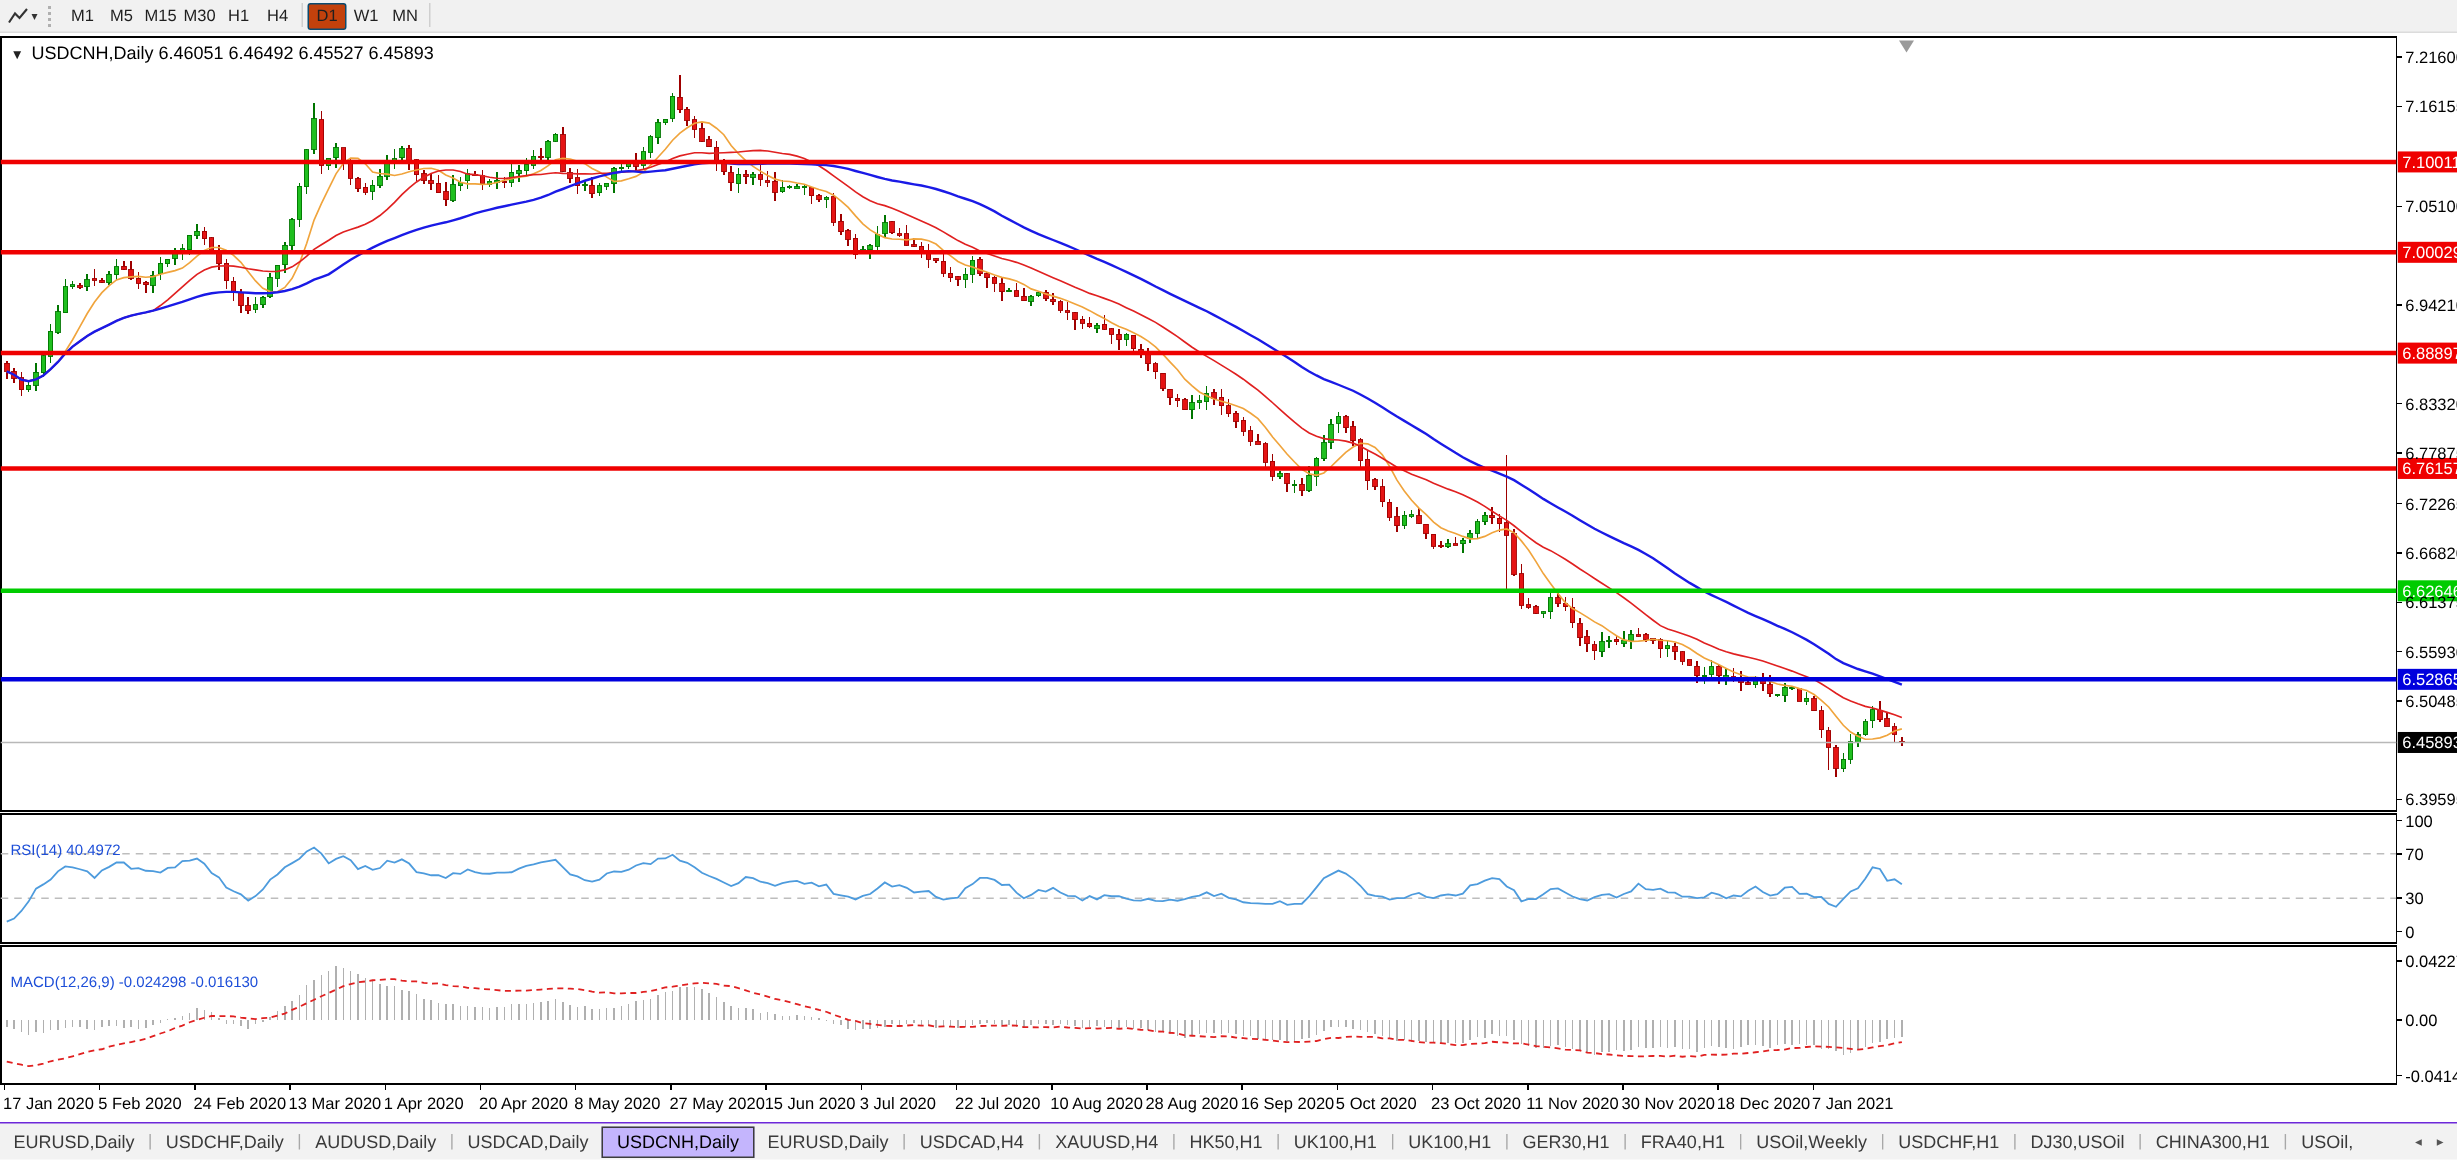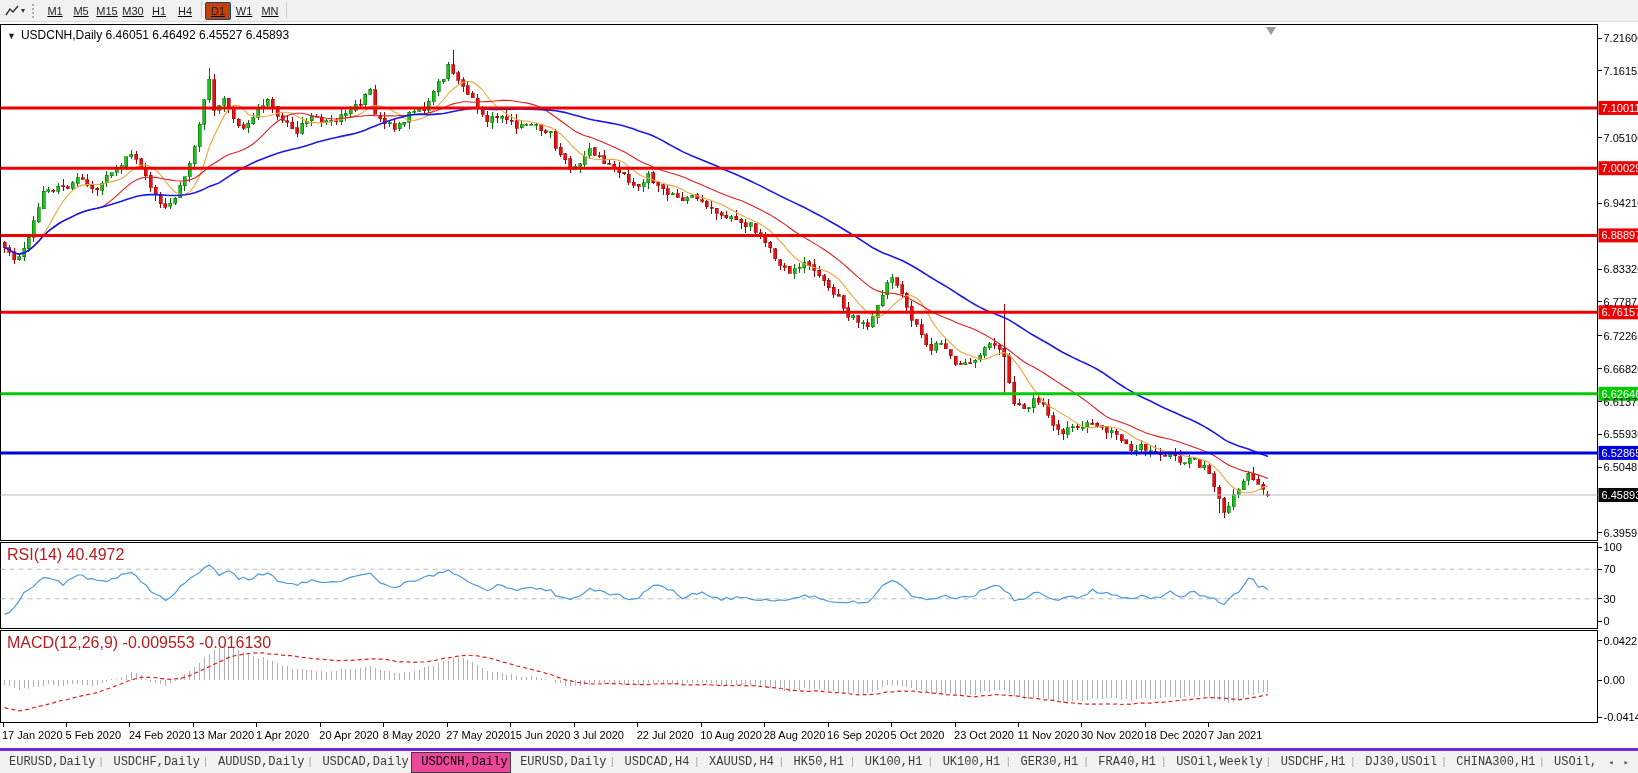--- a/index.html
+++ b/index.html
@@ -8,27 +8,27 @@
   .toolbar{position:absolute;left:0;top:0;width:1638px;height:22px;background:#f1f1f1;border-bottom:1px solid #dcdcdc;
     display:flex;align-items:center;z-index:6;box-sizing:border-box;}
   .tb-icon{width:18px;height:16px;display:inline-flex;align-items:center;justify-content:center;margin-left:3px;}
   .tb-caret{font-size:8px;color:#333;margin:0 3px 0 0;}
   .tb-grip{height:14px;border-left:2px dotted #b0b0b0;margin:0 8px 0 4px;}
   .tb-sep{width:1px;height:16px;background:#cfcfcf;margin:0 3px;}
   .tf-btn{font-size:11px;color:#1f1f1f;min-width:26px;text-align:center;height:18px;line-height:18px;cursor:default;}
   .tf-btn.active{background:#c2410c;border:1px solid #0c4a6e;border-radius:2px;height:16px;line-height:16px;min-width:24px;}
   .chart-title{position:absolute;left:7px;top:28px;font-size:12px;color:#000;z-index:3;white-space:nowrap;text-align:center;}
   .chart-title .dd{font-size:9px;color:#222;margin-right:5px;}
-  .ind-label{position:absolute;left:7px;font-size:16px;color:#b91c1c;z-index:3;white-space:nowrap;}
+  .ind-label{position:absolute;left:7px;font-size:10px;color:#1d4ed8;z-index:3;white-space:nowrap;margin-top:16px;}
   .rsi-label{top:546px;}
   .macd-label{top:634px;}
-  .tabbar{position:absolute;left:0;bottom:0;width:1638px;height:25px;background:#f2f2f2;border-top:3px solid #6d28d9;
-    display:flex;align-items:center;z-index:6;box-sizing:border-box;font-size:12px;color:#3a3a3a;font-family:Liberation Mono, monospace;}
+  .tabbar{position:absolute;left:0;bottom:0;width:1638px;height:25px;background:#f2f2f2;border-top:1px solid #6d28d9;
+    display:flex;align-items:center;z-index:6;box-sizing:border-box;font-size:12px;color:#3a3a3a;}
   .tab{padding:0 9px;height:20px;line-height:20px;white-space:nowrap;cursor:default;overflow:hidden;}
-  .tab.active{background:#ec4899;border:1px solid #3c3c3c;height:19px;line-height:19px;color:#000;}
+  .tab.active{background:#c4b5fd;border:1px solid #3c3c3c;height:19px;line-height:19px;color:#000;}
   .tab-sep{color:#a8a8a8;font-size:11px;}
   .tab-scrollers{margin-left:auto;display:flex;align-items:center;padding-right:4px;color:#555;}
   .tab-scroll{font-size:9px;padding:0 5px;cursor:default;}
 </style>
 </head>
 <body>
 
 <svg id="chartSvg" width="1638" height="773">
     <rect x="0.5" y="24.5" width="1597" height="516" fill="#ffffff" stroke="#000000" shape-rendering="crispEdges"></rect>
     <rect x="0.5" y="542.5" width="1597" height="86" fill="#ffffff" stroke="#000000" shape-rendering="crispEdges"></rect>
@@ -927,40 +927,40 @@
   </svg>
 
 <div class="toolbar">
   <span class="tb-icon">
     <svg width="14" height="12" viewBox="0 0 14 12">
         <path d="M1 10 L5 4 L8 7 L13 1" stroke="#333" stroke-width="1.4" fill="none"></path>
       </svg>
   </span>
   <span class="tb-caret">▾</span>
   <span class="tb-grip"></span>
-  <div style="display:flex;align-items:flex-start;text-decoration:underline;" id="tfButtons">
+  <div style="display:flex;align-items:flex-start;" id="tfButtons">
       <div class="tf-btn">M1</div>
       <div class="tf-btn">M5</div>
       <div class="tf-btn">M15</div>
       <div class="tf-btn">M30</div>
       <div class="tf-btn">H1</div>
       <div class="tf-btn">H4</div>
       <span class="tb-sep"></span>
       <div class="tf-btn active">D1</div>
       <div class="tf-btn">W1</div>
       <div class="tf-btn">MN</div>
       <span class="tb-sep"></span>
     </div>
 </div>
 
 <div class="chart-title">
   <span class="dd">▼</span><span>USDCNH,Daily  6.46051 6.46492 6.45527 6.45893</span>
 </div>
 <div class="ind-label rsi-label">RSI(14) 40.4972</div>
-<div class="ind-label macd-label">MACD(12,26,9) -0.009553 -0.016130</div>
+<div class="ind-label macd-label">MACD(12,26,9) -0.024298 -0.016130</div>
 
 <div class="tabbar" id="tabbar">
     <div class="tab">EURUSD,Daily</div>
     <span class="tab-sep">|</span>
     <div class="tab">USDCHF,Daily</div>
     <span class="tab-sep">|</span>
     <div class="tab">AUDUSD,Daily</div>
     <span class="tab-sep">|</span>
     <div class="tab">USDCAD,Daily</div>
     <div class="tab active">USDCNH,Daily</div>

